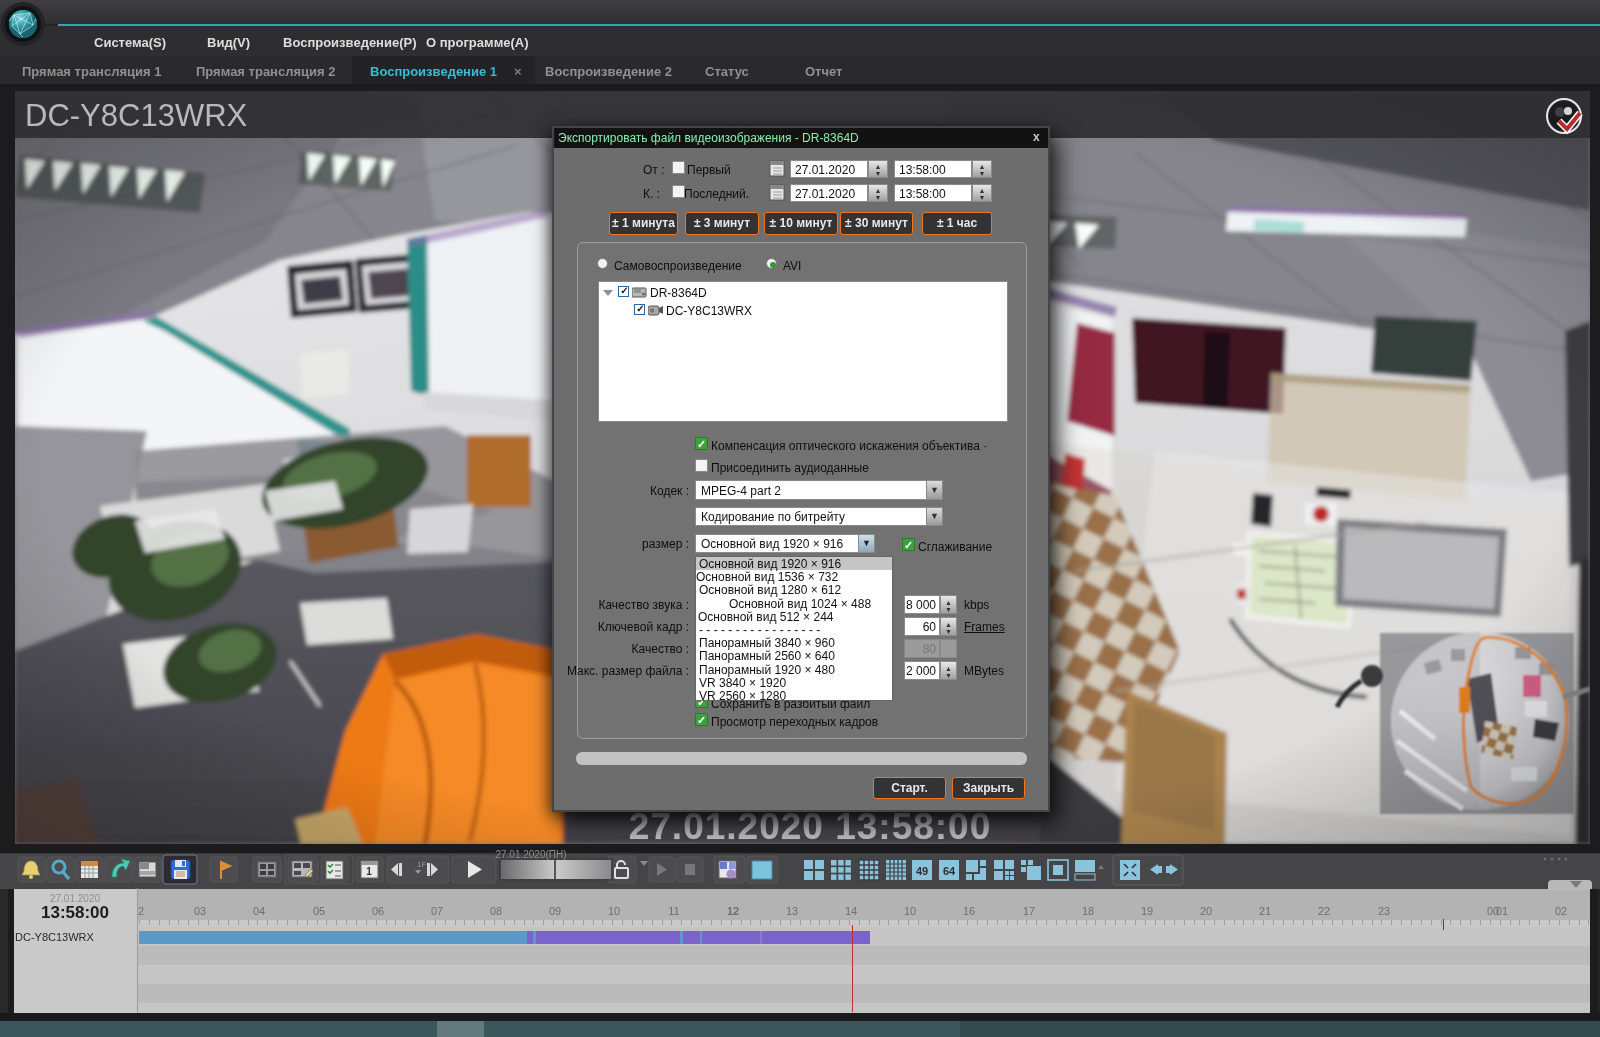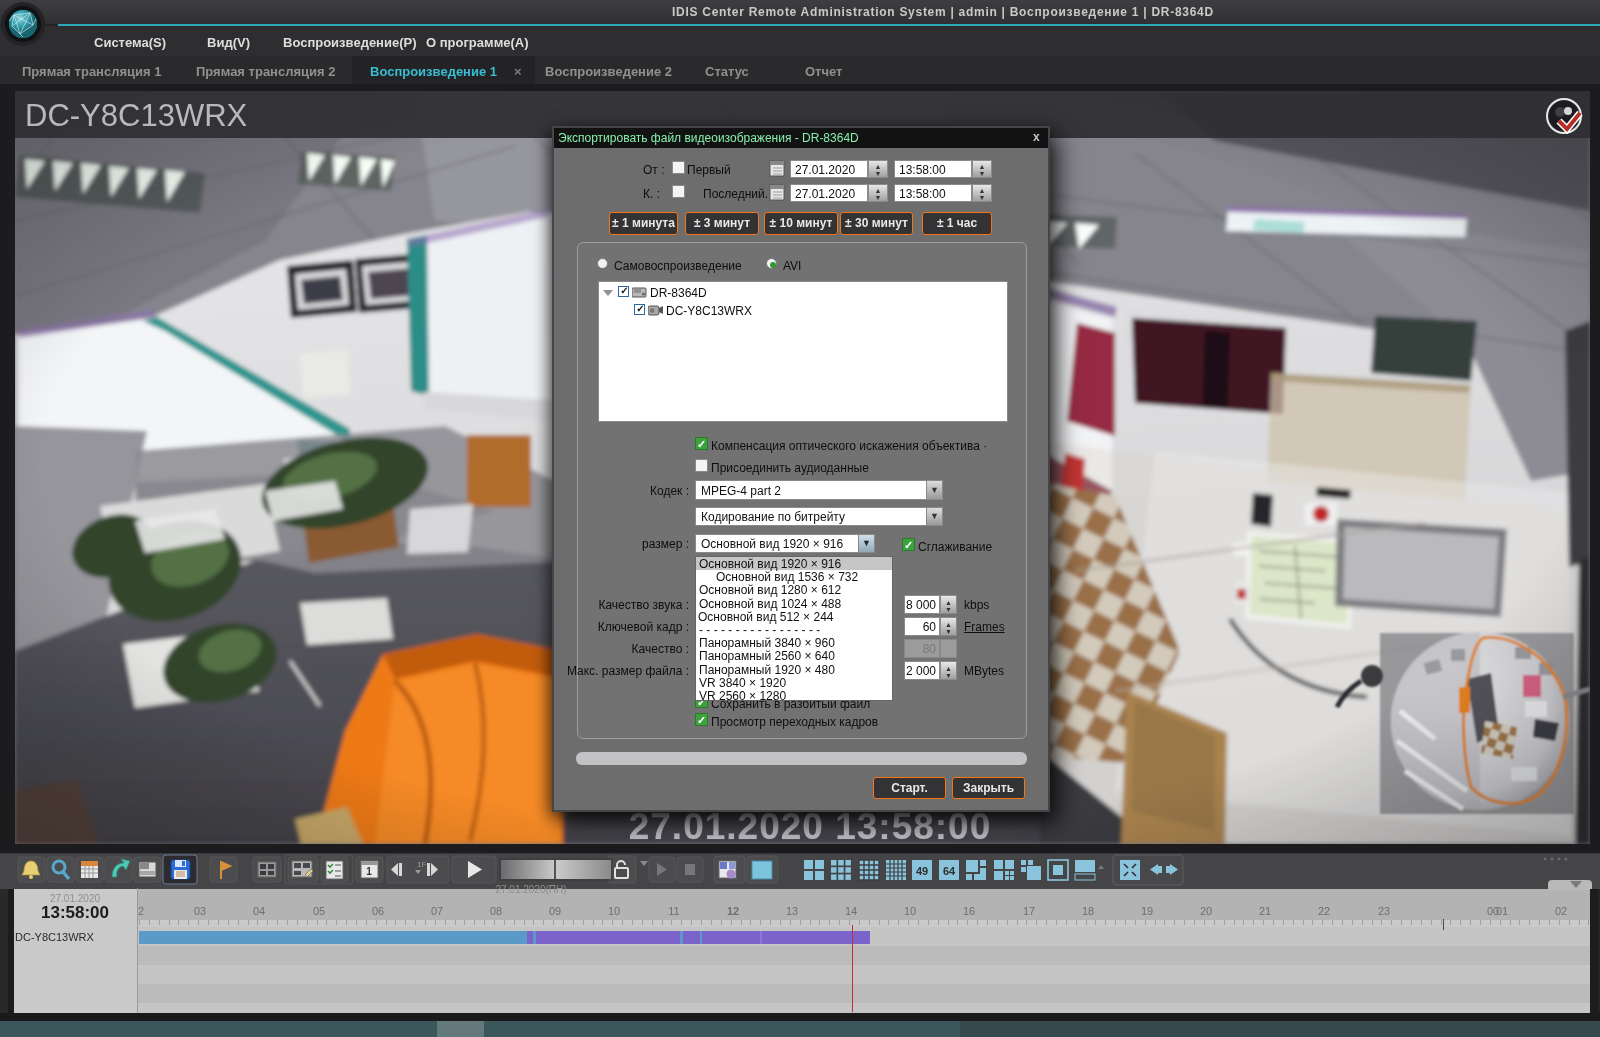--- a/index.html
+++ b/index.html
@@ -42,21 +42,20 @@
      color:#e8e8e8; font-size:12px; font-weight:bold; text-align:center; }
   .gcheck { width:13px; height:13px; background:#3da23d; border:1px solid #2a7a2a;
      color:#fff; font-size:11px; font-weight:bold; text-align:center; line-height:13px; }
   .wcheck { width:13px; height:13px; background:#f4f4f4; border:1px solid #8a8a8a; }
 </style>
 </head>
 <body>
 <div id="stage">
 
   <div class="abs" id="titlebar"></div>
-  <div class="abs" id="titletext">IDIS Center Remote Administration System | admin | Воспроизведение 1 | DR-8364D</div>
   <div class="abs" id="tealline"></div>
   <div class="abs" id="menubar"></div>
   <div class="abs menuitem" style="left:94px;">Система(S)</div>
   <div class="abs menuitem" style="left:207px;">Вид(V)</div>
   <div class="abs menuitem" style="left:283px;">Воспроизведение(P)</div>
   <div class="abs menuitem" style="left:426px;">О программе(A)</div>
   <div class="abs" id="tabbar"></div>
   <div class="abs" id="activetab"></div>
   <div class="abs tab" style="left:22px;">Прямая трансляция 1</div>
   <div class="abs tab" style="left:196px;">Прямая трансляция 2</div>
@@ -537,21 +536,21 @@
     <div class="abs tlrow" style="top:57px; background:#bbbbbb;"></div>
     <div class="abs tlrow" style="top:76px; background:#c5c5c5;"></div>
     <div class="abs tlrow" style="top:95px; background:#bbbbbb;"></div>
     <div class="abs tlrow" style="top:114px; background:#c5c5c5; height:10px;"></div>
     <div class="abs" id="tlheadL"></div>
     <div class="abs" id="tlscale"></div>
     <div class="abs" id="tltick"></div>
   </div>
   <div class="abs" style="left:30px;top:893px;width:90px;text-align:center;font-size:10px;color:#8e8e8e;">27.01.2020</div>
   <div class="abs" style="left:30px;top:903px;width:90px;text-align:center;font-size:17px;font-weight:bold;color:#1c1c1c;">13:58:00</div>
-  <div class="abs" style="left:481px;top:884px;width:100px;text-align:center;font-size:10px;color:#8e8e8e;">27.01.2020(ПН)</div>
+  <div class="abs" style="left:481px;top:849px;width:100px;text-align:center;font-size:10px;color:#8e8e8e;">27.01.2020(ПН)</div>
   <div class="abs hourlab" style="left:129px;width:24px;text-align:center;">2</div>
   <div class="abs hourlab" style="left:188px;width:24px;text-align:center;">03</div>
   <div class="abs hourlab" style="left:247px;width:24px;text-align:center;">04</div>
   <div class="abs hourlab" style="left:307px;width:24px;text-align:center;">05</div>
   <div class="abs hourlab" style="left:366px;width:24px;text-align:center;">06</div>
   <div class="abs hourlab" style="left:425px;width:24px;text-align:center;">07</div>
   <div class="abs hourlab" style="left:484px;width:24px;text-align:center;">08</div>
   <div class="abs hourlab" style="left:543px;width:24px;text-align:center;">09</div>
   <div class="abs hourlab" style="left:602px;width:24px;text-align:center;">10</div>
   <div class="abs hourlab" style="left:662px;width:24px;text-align:center;">11</div>
@@ -741,21 +740,21 @@
   <div class="abs" id="dialog">
     <div class="abs" id="dlgtitle"></div>
     <div class="abs" style="left:4px;top:3px;font-size:12px;color:#86efac;">Экспортировать файл видеоизображения - DR-8364D</div>
     <div class="abs" style="left:479px;top:2px;font-size:12px;font-weight:bold;color:#c8c8c8;">x</div>
 
     <div class="abs dlab" style="left:89px;top:35px;">От :</div>
     <div class="abs wcheck" style="left:118px;top:33px;"></div>
     <div class="abs dlab" style="left:133px;top:35px;">Первый</div>
     <div class="abs dlab" style="left:89px;top:59px;">К. :</div>
     <div class="abs wcheck" style="left:118px;top:57px;"></div>
-    <div class="abs dlab" style="left:149px;top:59px;">Последний.</div>
+    <div class="abs dlab" style="left:130px;top:59px;">Последний.</div>
     <svg class="abs" style="left:215px;top:32px;" width="18" height="42">
       <g>
           <rect x="1" y="1" width="14" height="15" fill="#e8e8e8" stroke="#555"></rect>
           <rect x="1" y="1" width="14" height="4" fill="#888"></rect>
       <g stroke="#999" stroke-width="1">
             <path d="M4,8 h9 M4,11 h9 M4,14 h9"></path>
           </g>
         </g>
       <g transform="translate(0,24)">
           <rect x="1" y="1" width="14" height="15" fill="#e8e8e8" stroke="#555"></rect>
@@ -838,23 +837,23 @@
     <div class="abs spin" style="left:386px;top:533px;width:17px;height:19px;padding-top:3px;">▲<br>▼</div>
     <div class="abs dlab" style="left:410px;top:536px;">MBytes</div>
 
     <div class="abs gcheck" style="left:141px;top:567px;">✓</div>
     <div class="abs dlab" style="left:157px;top:569px;">Сохранить в разбитый файл</div>
     <div class="abs gcheck" style="left:141px;top:585px;">✓</div>
     <div class="abs dlab" style="left:157px;top:587px;">Просмотр переходных кадров</div>
 
     <div class="abs" style="left:141px;top:428px;width:198px;height:145px;background:#fff;border:1px solid #666;font-size:12px;color:#111;z-index:5;">
       <div style="height:13.2px;background:#c6c6c6;padding-left:3px;">Основной вид 1920 × 916</div>
-      <div style="height:13.2px;padding-left:20px;">Основной вид 1536 × 732</div>
+      <div style="height:13.2px;padding-left:0;">Основной вид 1536 × 732</div>
       <div style="height:13.2px;padding-left:3px;">Основной вид 1280 × 612</div>
-      <div style="height:13.2px;padding-left:3px;">Основной вид 1024 × 488</div>
+      <div style="height:13.2px;padding-left:12px;text-align:center;">Основной вид 1024 × 488</div>
       <div style="height:13.2px;padding-left:2px;">Основной вид 512 × 244</div>
       <div style="height:13.2px;padding-left:3px;">- - - - - - - - - - - - - - - - -</div>
       <div style="height:13.2px;padding-left:3px;">Панорамный 3840 × 960</div>
       <div style="height:13.2px;padding-left:3px;">Панорамный 2560 × 640</div>
       <div style="height:13.2px;padding-left:3px;">Панорамный 1920 × 480</div>
       <div style="height:13.2px;padding-left:3px;">VR 3840 × 1920</div>
       <div style="height:13.2px;padding-left:3px;">VR 2560 × 1280</div>
     </div>
 
     <div class="abs" style="left:22px;top:624px;width:451px;height:13px;background:#c2c2c4;border-radius:6px;"></div>

